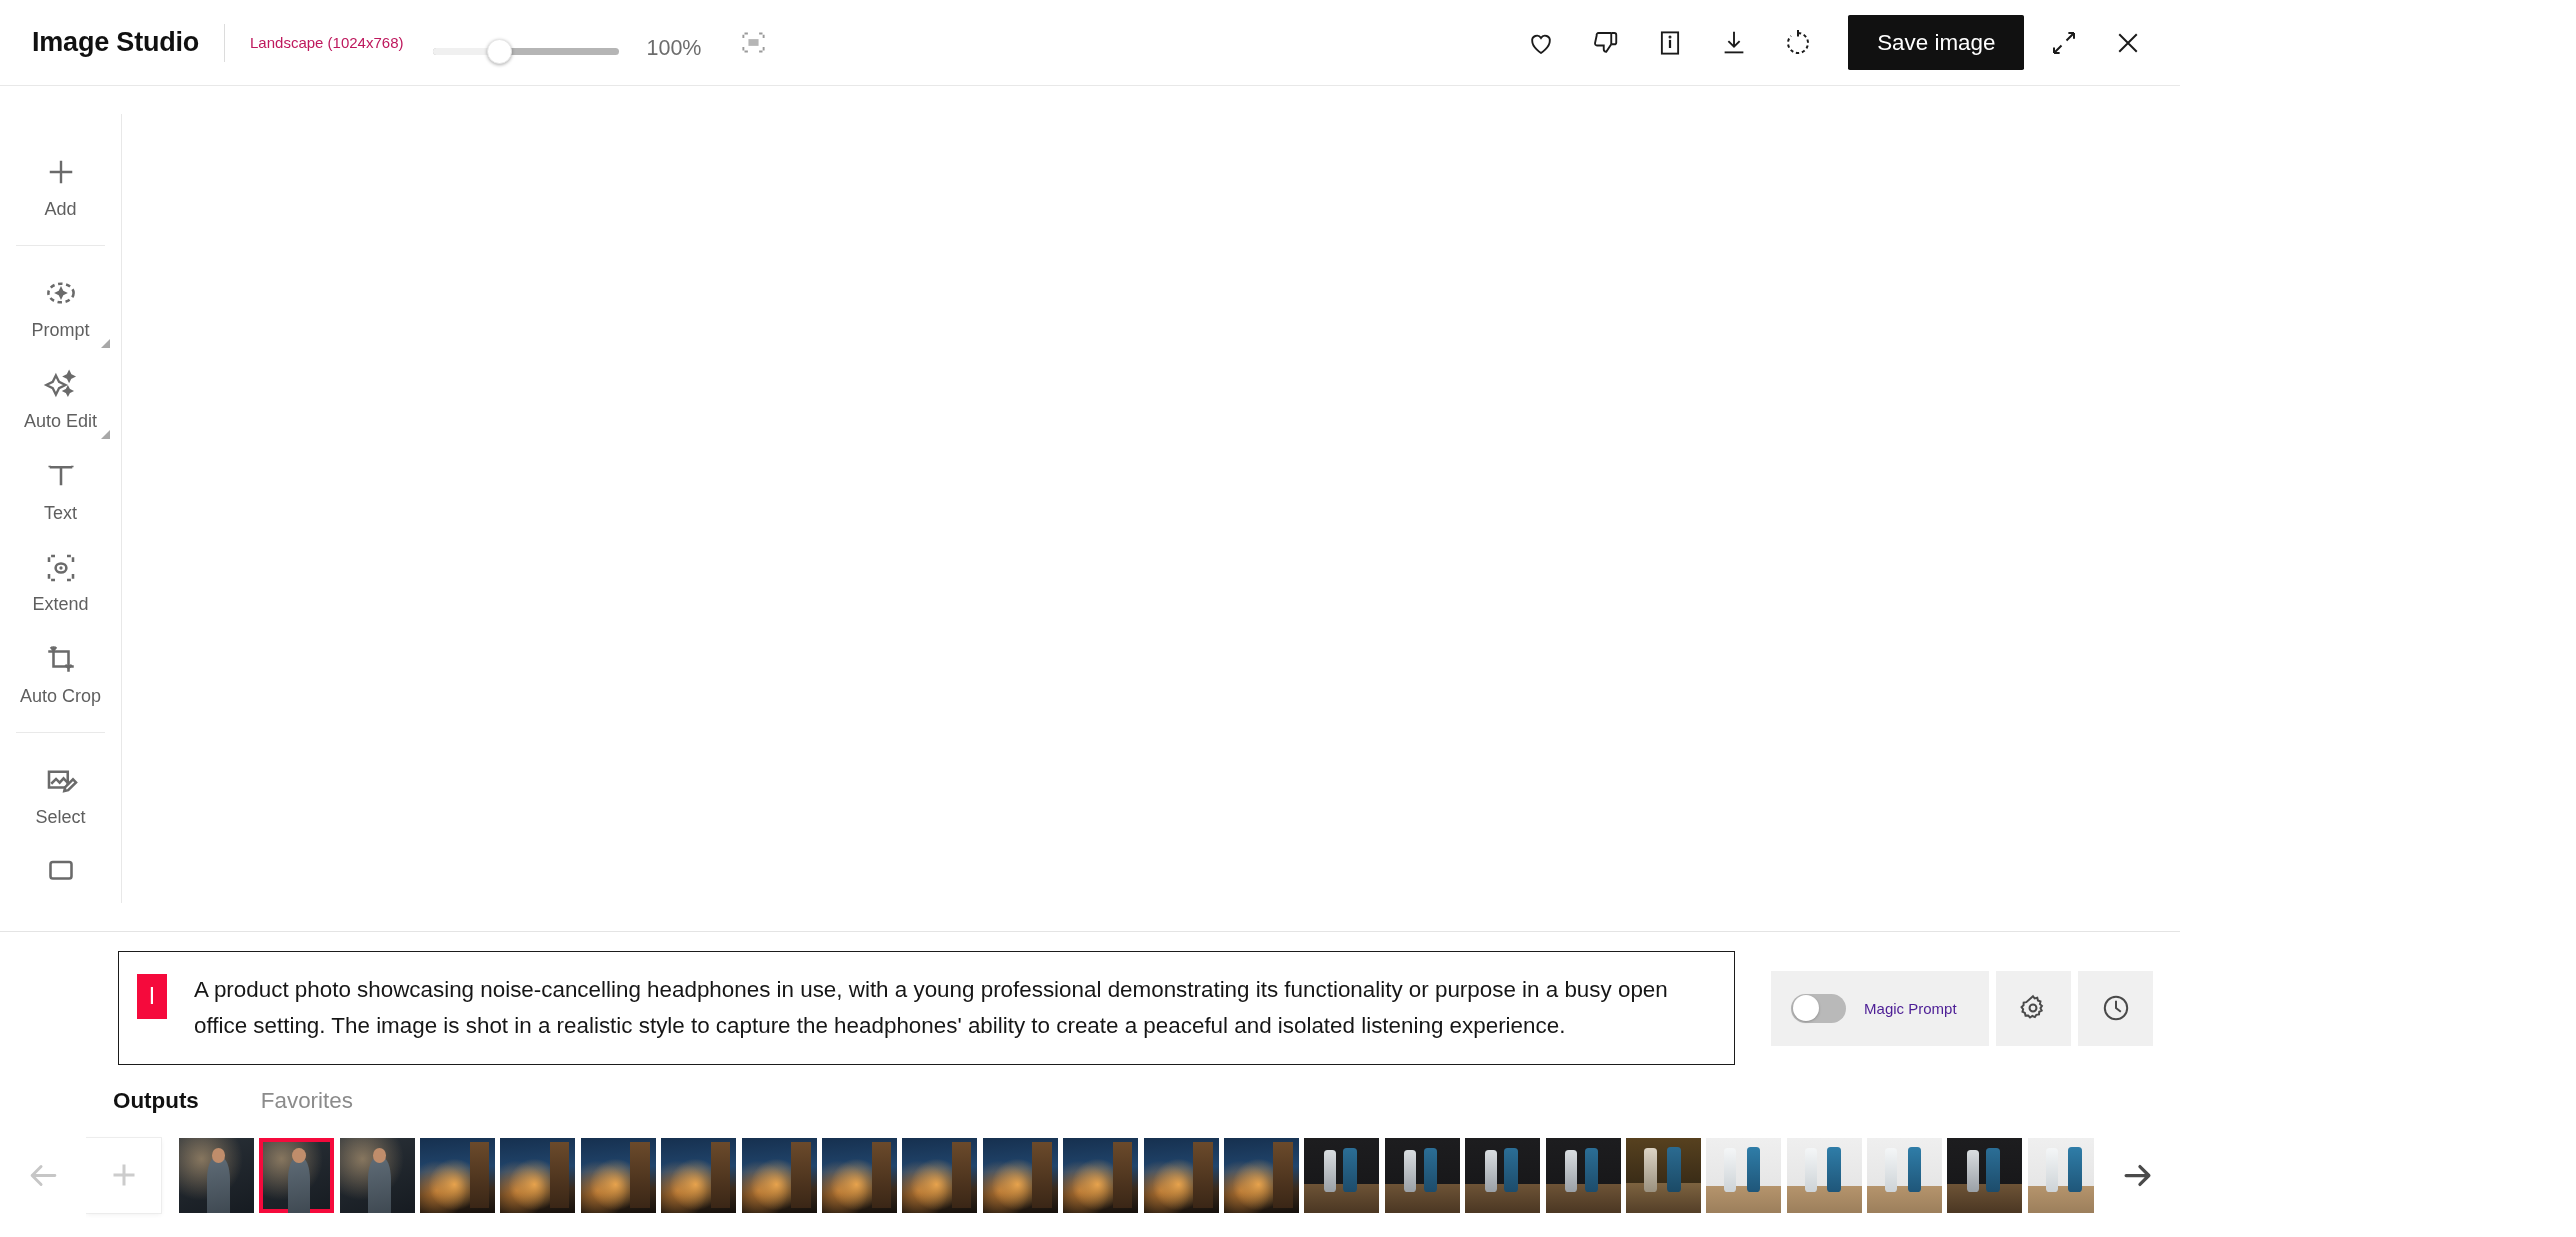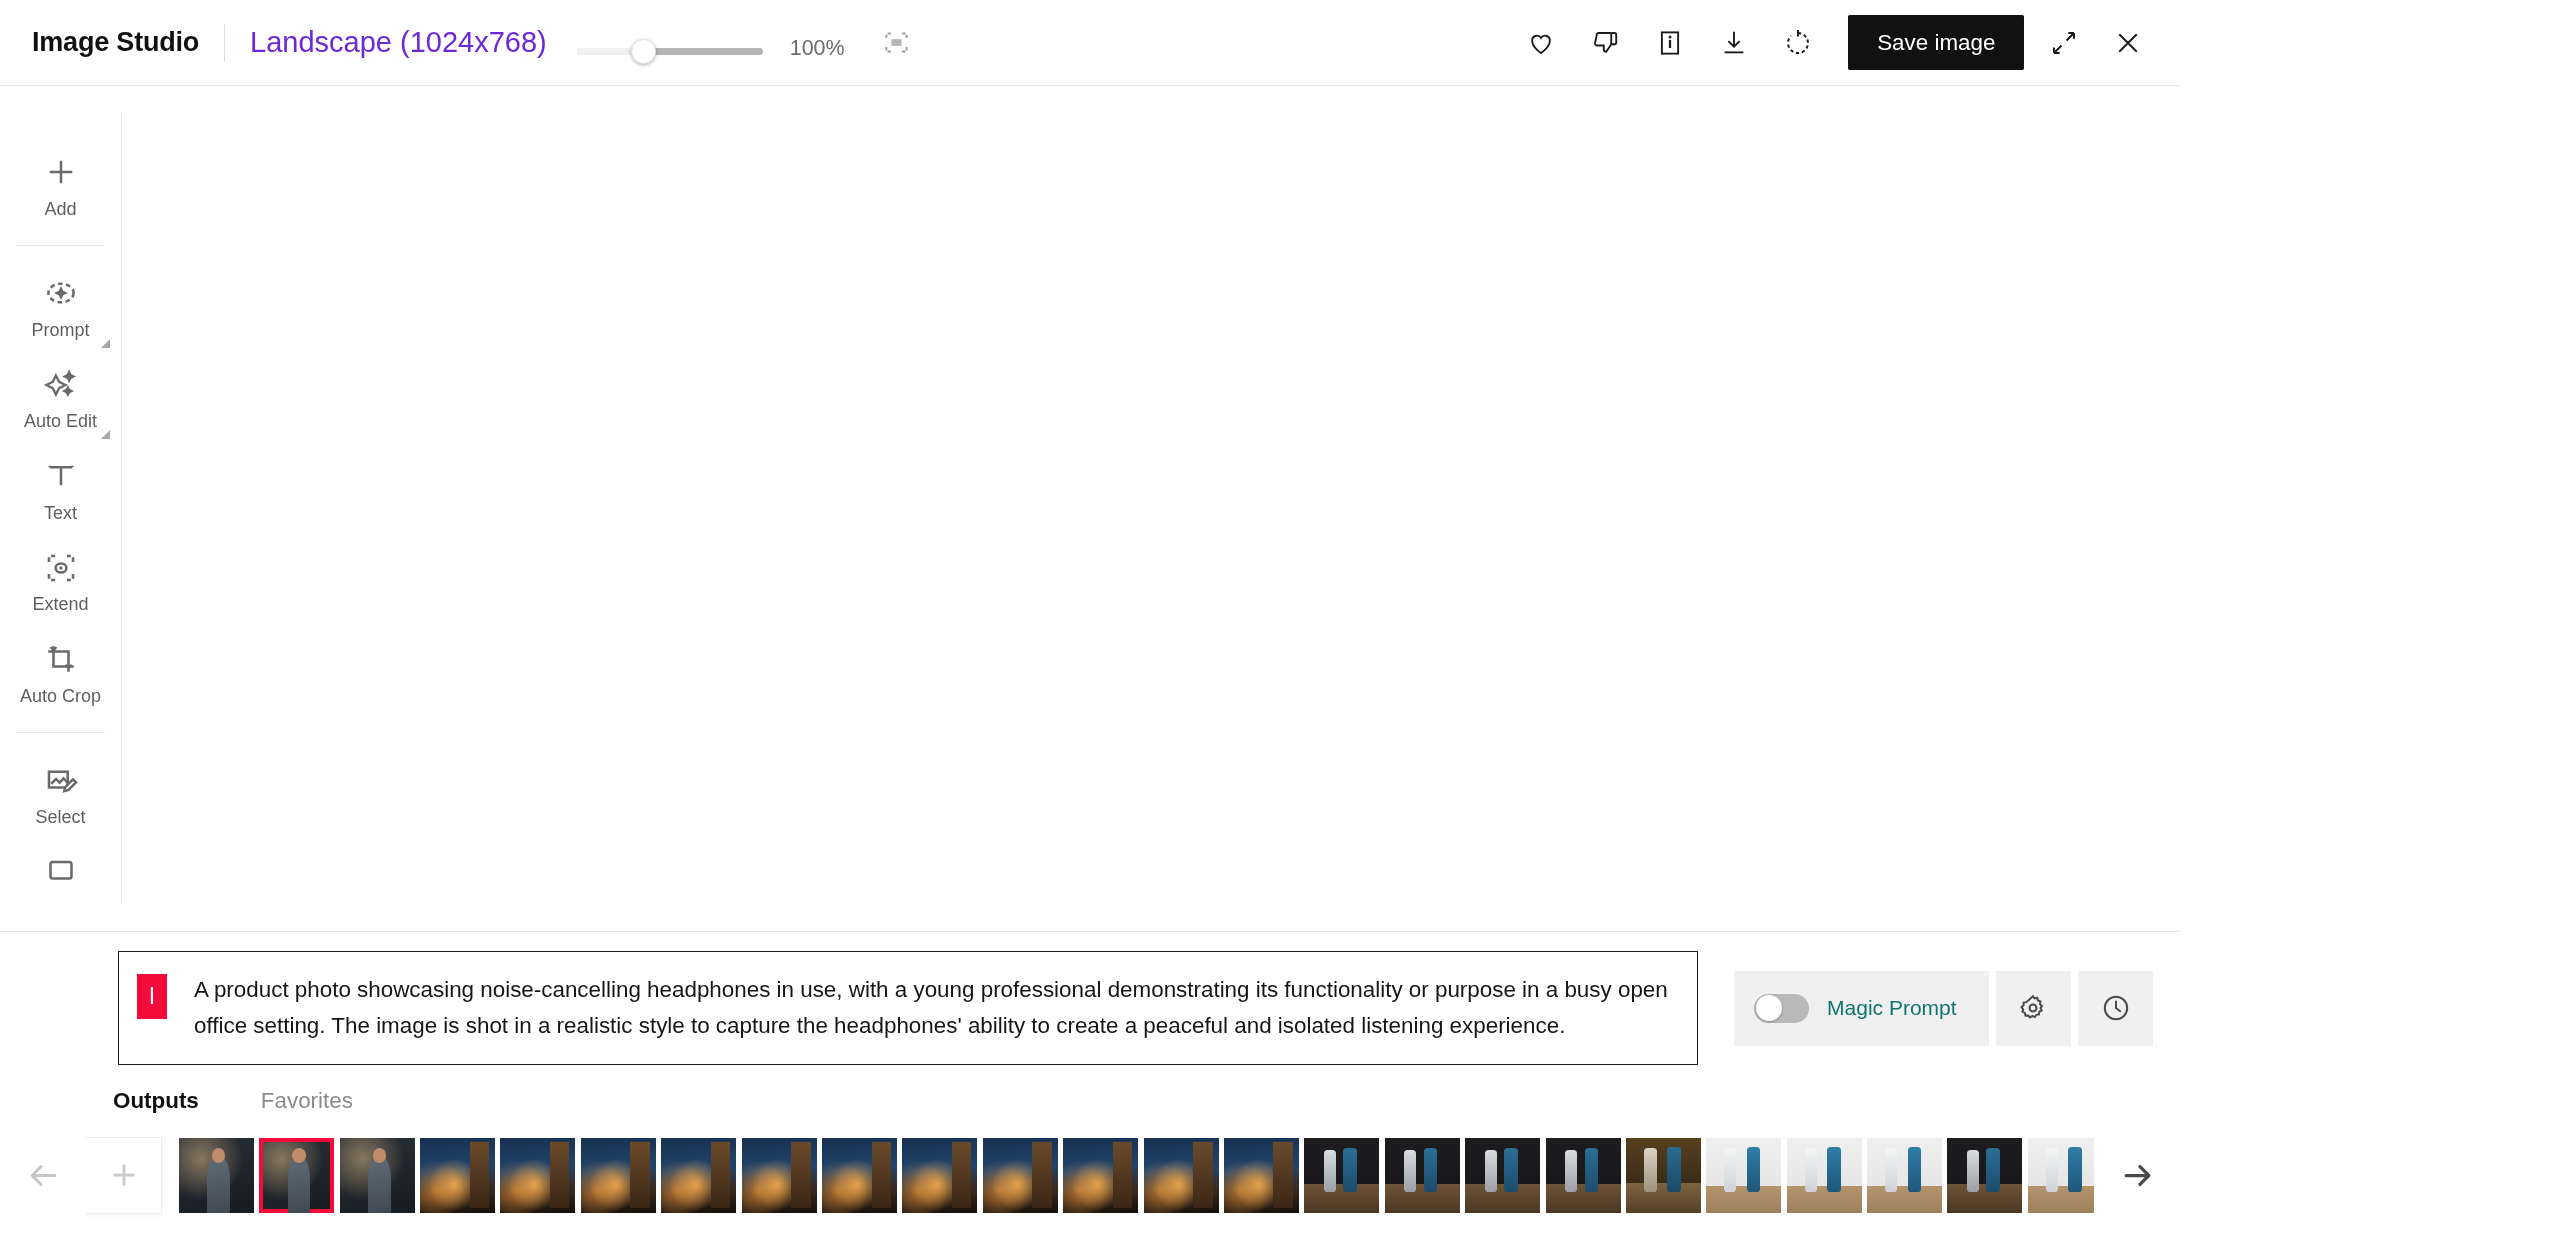--- a/index.html
+++ b/index.html
@@ -15,21 +15,21 @@
   .header {
     height: 86px; min-height: 86px;
     background: #ffffff;
     border-bottom: 0.9px solid #e8e8e8;
     display: flex; align-items: center;
     padding: 0 27px 0 32px;
     position: relative; z-index: 20;
   }
   .app-title { font-size: 27px; font-weight: 700; color: #111; letter-spacing: -0.2px; }
   .hdr-divider { width: 0.9px; height: 38px; background: #dcdcdc; margin: 0 25px; }
-  .aspect-label { font-size: 29px; color: #6d28d9; white-space: nowrap; }
+  .aspect-label { font-size: 15px; color: #be185d; white-space: nowrap; }
 
   .zoom-wrap { display: flex; align-items: flex-end; margin-left: 30px; }
   .slider { position: relative; width: 186px; height: 18px; display: flex; align-items: center; }
   .slider-track { position: absolute; left: 0; right: 0; height: 6.3px; border-radius: 3.6px; background: #b5b5b5; }
   .slider-fill { position: absolute; left: 0; width: 34%; height: 6.3px; border-radius: 3.6px; background: #f0f0f0; }
   .slider-knob {
     position: absolute; left: 29%; width: 25px; height: 25px; border-radius: 50%;
     background: #ffffff; box-shadow: 0 0.9px 3.6px rgba(0,0,0,0.32); border: 0.9px solid #e6e6e6;
   }
   .zoom-pct { font-size: 21.5px; color: #6c6c6c; margin-left: 27px; }
@@ -201,21 +201,21 @@
     padding: 0 32px 0 19.7px; height: 75px; cursor: pointer;
   }
   .toggle {
     width: 55px; height: 29.5px; border-radius: 16px; background: #b9b9b9;
     position: relative; flex-shrink: 0;
   }
   .toggle-knob {
     position: absolute; left: 1.8px; top: 1.8px; width: 26px; height: 26px;
     border-radius: 50%; background: #ffffff; box-shadow: 0 0.9px 2.7px rgba(0,0,0,0.25);
   }
-  .magic-label { font-size: 21px; color: #0f766e; white-space: nowrap; }
+  .magic-label { font-size: 15px; color: #4c1d95; white-space: nowrap; }
   .sq-btn {
     width: 75px; height: 75px; background: #f0f0f0;
     display: flex; align-items: center; justify-content: center; cursor: pointer;
   }
 
   .tabs { display: flex; align-items: center; gap: 62px; padding: 23px 0 0 113px; }
   .tab { font-size: 22.4px; cursor: pointer; padding-bottom: 3.6px; }
   .tab.active { color: #111; font-weight: 700; }
   .tab.inactive { color: #8b8b8b; font-weight: 400; }
 

